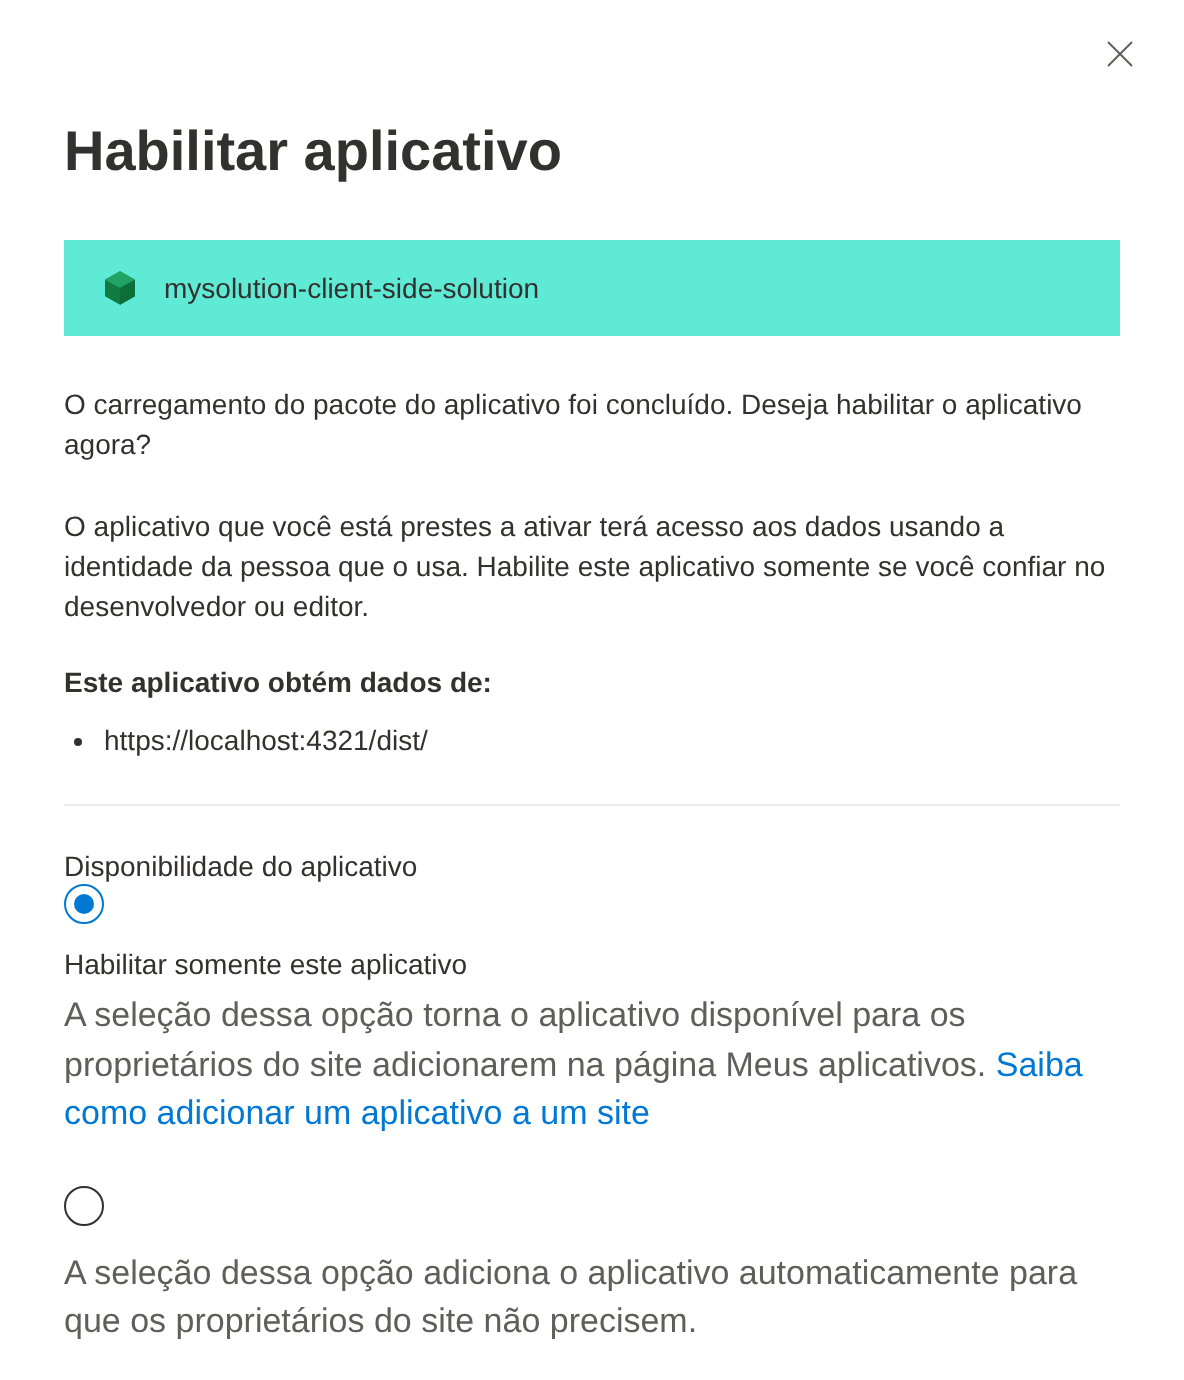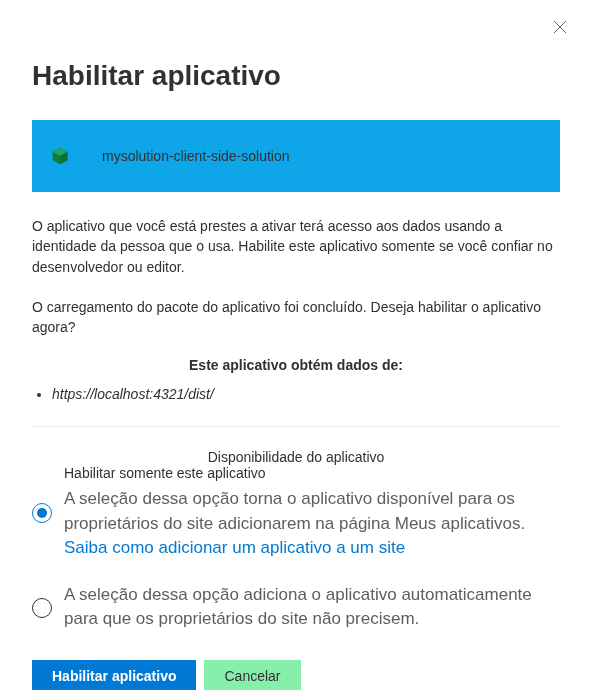--- a/index.html
+++ b/index.html
@@ -30,25 +30,25 @@
     background: transparent;
     border: none;
   }
   .close-btn svg { width: 14px; height: 14px; }
   .title {
     font-size: 28px;
     font-weight: 600;
     margin: 40px 0 28px 0;
   }
   .app-banner {
-    background: #0ea5e9;
-    padding: 26px 18px;
-    display: flex;
-    align-items: center;
-    gap: 32px;
+    background: #5eead4;
+    padding: 14px 18px;
+    display: flex;
+    align-items: center;
+    gap: 12px;
     margin-bottom: 24px;
   }
   .app-icon {
     width: 20px;
     height: 20px;
     display: flex;
     align-items: center;
     justify-content: center;
   }
   .app-icon svg { width: 20px; height: 20px; }
@@ -57,42 +57,41 @@
     color: #323130;
   }
   .body-text {
     margin: 0 0 20px 0;
     line-height: 1.45;
     color: #323130;
   }
   .section-heading {
     font-weight: 600;
     margin: 0 0 10px 0;
-    text-align: center;
   }
   ul.data-list {
     margin: 0 0 20px 0;
     padding: 0 0 0 20px;
-    font-style: italic;
   }
   ul.data-list li {
     line-height: 1.6;
   }
   .divider {
     border: none;
     border-top: 1px solid #edebe9;
     margin: 18px 0 22px 0;
   }
   .radio-group { }
   .radio-option {
     display: flex;
-    align-items: center;
+    align-items: flex-start;
     gap: 12px;
     margin-bottom: 22px;
     cursor: pointer;
+    flex-direction: column;
   }
   .radio-circle {
     flex: 0 0 auto;
     width: 20px;
     height: 20px;
     border: 1px solid #323130;
     border-radius: 50%;
     display: flex;
     align-items: center;
     justify-content: center;
@@ -166,23 +165,23 @@
     <span class="app-icon">
       <svg viewBox="0 0 24 24">
         <path d="M12 2 L21 7 L21 17 L12 22 L3 17 L3 7 Z" fill="#107c41"></path>
         <path d="M12 2 L21 7 L12 12 L3 7 Z" fill="#21a366"></path>
         <path d="M12 12 L21 7 L21 17 L12 22 Z" fill="#0e6e3a"></path>
       </svg>
     </span>
     <span class="app-name">mysolution-client-side-solution</span>
   </div>
 
+  <p class="body-text">O carregamento do pacote do aplicativo foi concluído. Deseja habilitar o aplicativo agora?</p>
+
   <p class="body-text">O aplicativo que você está prestes a ativar terá acesso aos dados usando a identidade da pessoa que o usa. Habilite este aplicativo somente se você confiar no desenvolvedor ou editor.</p>
-
-  <p class="body-text">O carregamento do pacote do aplicativo foi concluído. Deseja habilitar o aplicativo agora?</p>
 
   <p class="section-heading">Este aplicativo obtém dados de:</p>
   <ul class="data-list">
     <li>https://localhost:4321/dist/</li>
   </ul>
 
   <hr class="divider">
 
   <p class="section-heading" style="font-weight:400;margin-bottom:0;">Disponibilidade do aplicativo</p>
 

